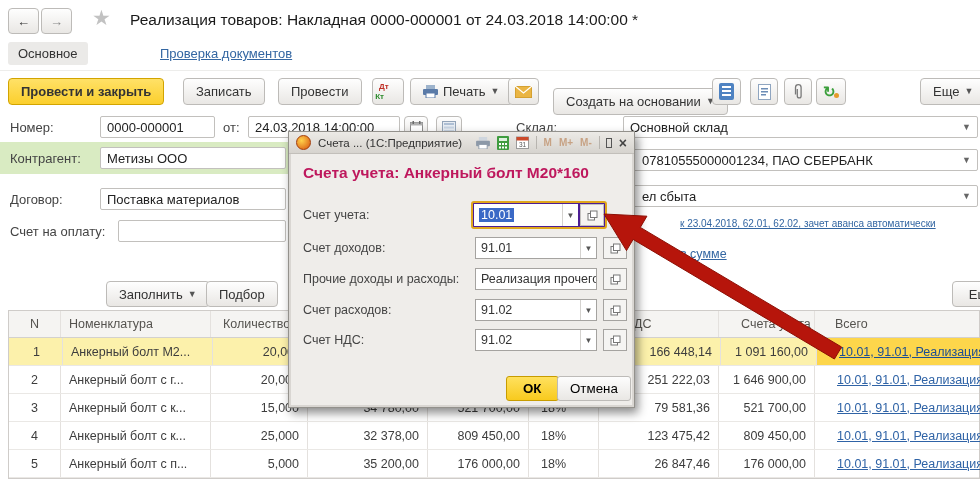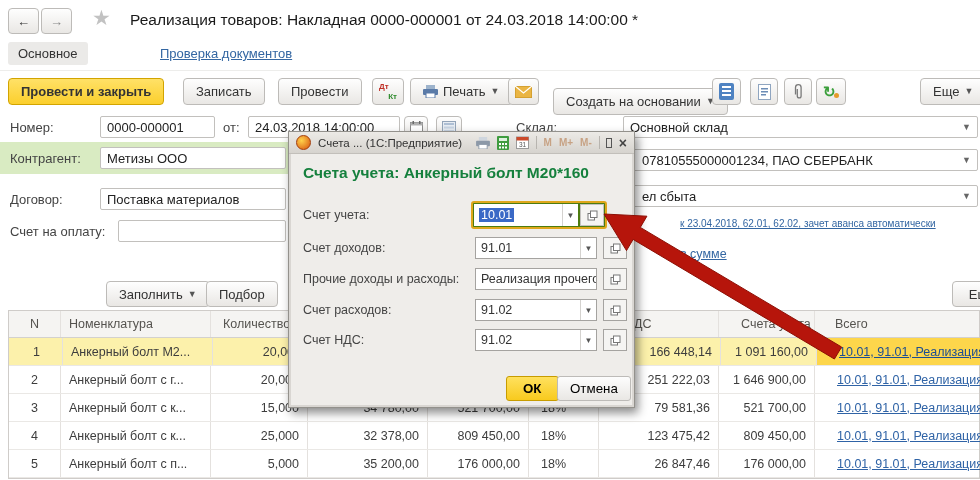--- a/index.html
+++ b/index.html
@@ -32,39 +32,39 @@
   .gc a{color:#2f63a6;text-decoration:underline;}
   .gc.gold a{color:#1d4e92;}
   
   .dialog{position:absolute;left:288px;top:131px;width:347px;height:277px;background:#efedea;
           border:1px solid #93918c;box-shadow:inset 0 0 0 2px #d9d6d2, 3px 5px 9px rgba(0,0,0,.45);z-index:50;box-sizing:border-box;}
   .dlg-title{height:21px;background:linear-gradient(#eceae6,#d6d3ce);display:flex;align-items:center;
              padding:0 7px;gap:7px;font-size:11.5px;color:#333;border-bottom:1px solid #c2bfba;}
   .dlg-title .spacer{flex:1}
   .mem{font-size:10px;color:#c7a284;font-weight:bold;}
   .winbtn{font-size:12px;color:#444;cursor:pointer;line-height:1;}
-  .dlg-h{position:absolute;left:14px;top:32px;font-size:15.5px;font-weight:bold;color:#15803d;}
+  .dlg-h{position:absolute;left:14px;top:32px;font-size:15.5px;font-weight:bold;color:#be185d;}
   .dlg-row{position:absolute;left:14px;width:320px;height:26px;}
   .dlg-lbl{position:absolute;left:0;top:4px;font-size:12.5px;color:#444;white-space:nowrap;}
   .dlg-ctl{position:absolute;left:172px;top:0;display:flex;align-items:center;}
   .dlg-input{width:122px;height:22px;background:#fff;border:1px solid #a5a3a0;display:flex;align-items:center;
              padding-left:5px;font-size:12.5px;box-sizing:border-box;overflow:hidden;white-space:nowrap;}
   .arrbox{margin-left:auto;align-self:stretch;width:15px;border-left:1px solid #d4d2cf;color:#555;
           font-size:8px;display:flex;align-items:center;justify-content:center;flex:none;}
   .open-btn{width:24px;height:22px;border:1px solid #a5a3a0;background:#f5f4f2;margin-left:6px;
             display:flex;align-items:center;justify-content:center;cursor:pointer;box-sizing:border-box;flex:none;}
-  .focus-wrap{display:flex;align-items:center;border:2px solid #dfa71c;border-radius:3px;padding:1px;background:#4d7c0f;}
+  .focus-wrap{display:flex;align-items:center;border:2px solid #dfa71c;border-radius:3px;padding:1px;background:#4c1d95;}
   .focus-wrap .dlg-input{border:none;width:104px;}
   .focus-wrap .open-btn{margin-left:2px;border-color:#c4c2bf;}
   .sel{background:#3a69c6;color:#fff;padding:0 2px;}
   .btn-ok{height:25px;padding:0 16px;font-weight:bold;background:linear-gradient(#ffe15e,#f8ca1e);border:1px solid #c79c00;border-radius:3px;}
   .btn-cancel{height:25px;padding:0 12px;background:linear-gradient(#fdfdfd,#e9e7e4);border:1px solid #bdbbb8;border-radius:3px;}
   .dtkt{position:relative;width:18px;height:18px;font-size:8px;font-weight:bold;line-height:1;}
   .dtkt .dt{position:absolute;left:0;top:0;color:#c03028;}
-  .dtkt .kt{position:absolute;right:0;bottom:0;color:#2c8a2c;}
+  .dtkt .kt{position:absolute;right:13px;bottom:0;color:#2c8a2c;}
   .greenbar{position:absolute;left:0;top:142px;width:290px;height:32px;background:#d9ebc2;}
   .tab-pill{background:#ebeae8;border-radius:3px;padding:4px 10px;color:#333;}
   svg{display:block}
 </style>
 </head>
 <body>
 
 <div class="screen">
 
   <button class="btn ico-btn abs" style="left:8px;top:8px;width:31px;height:26px">

